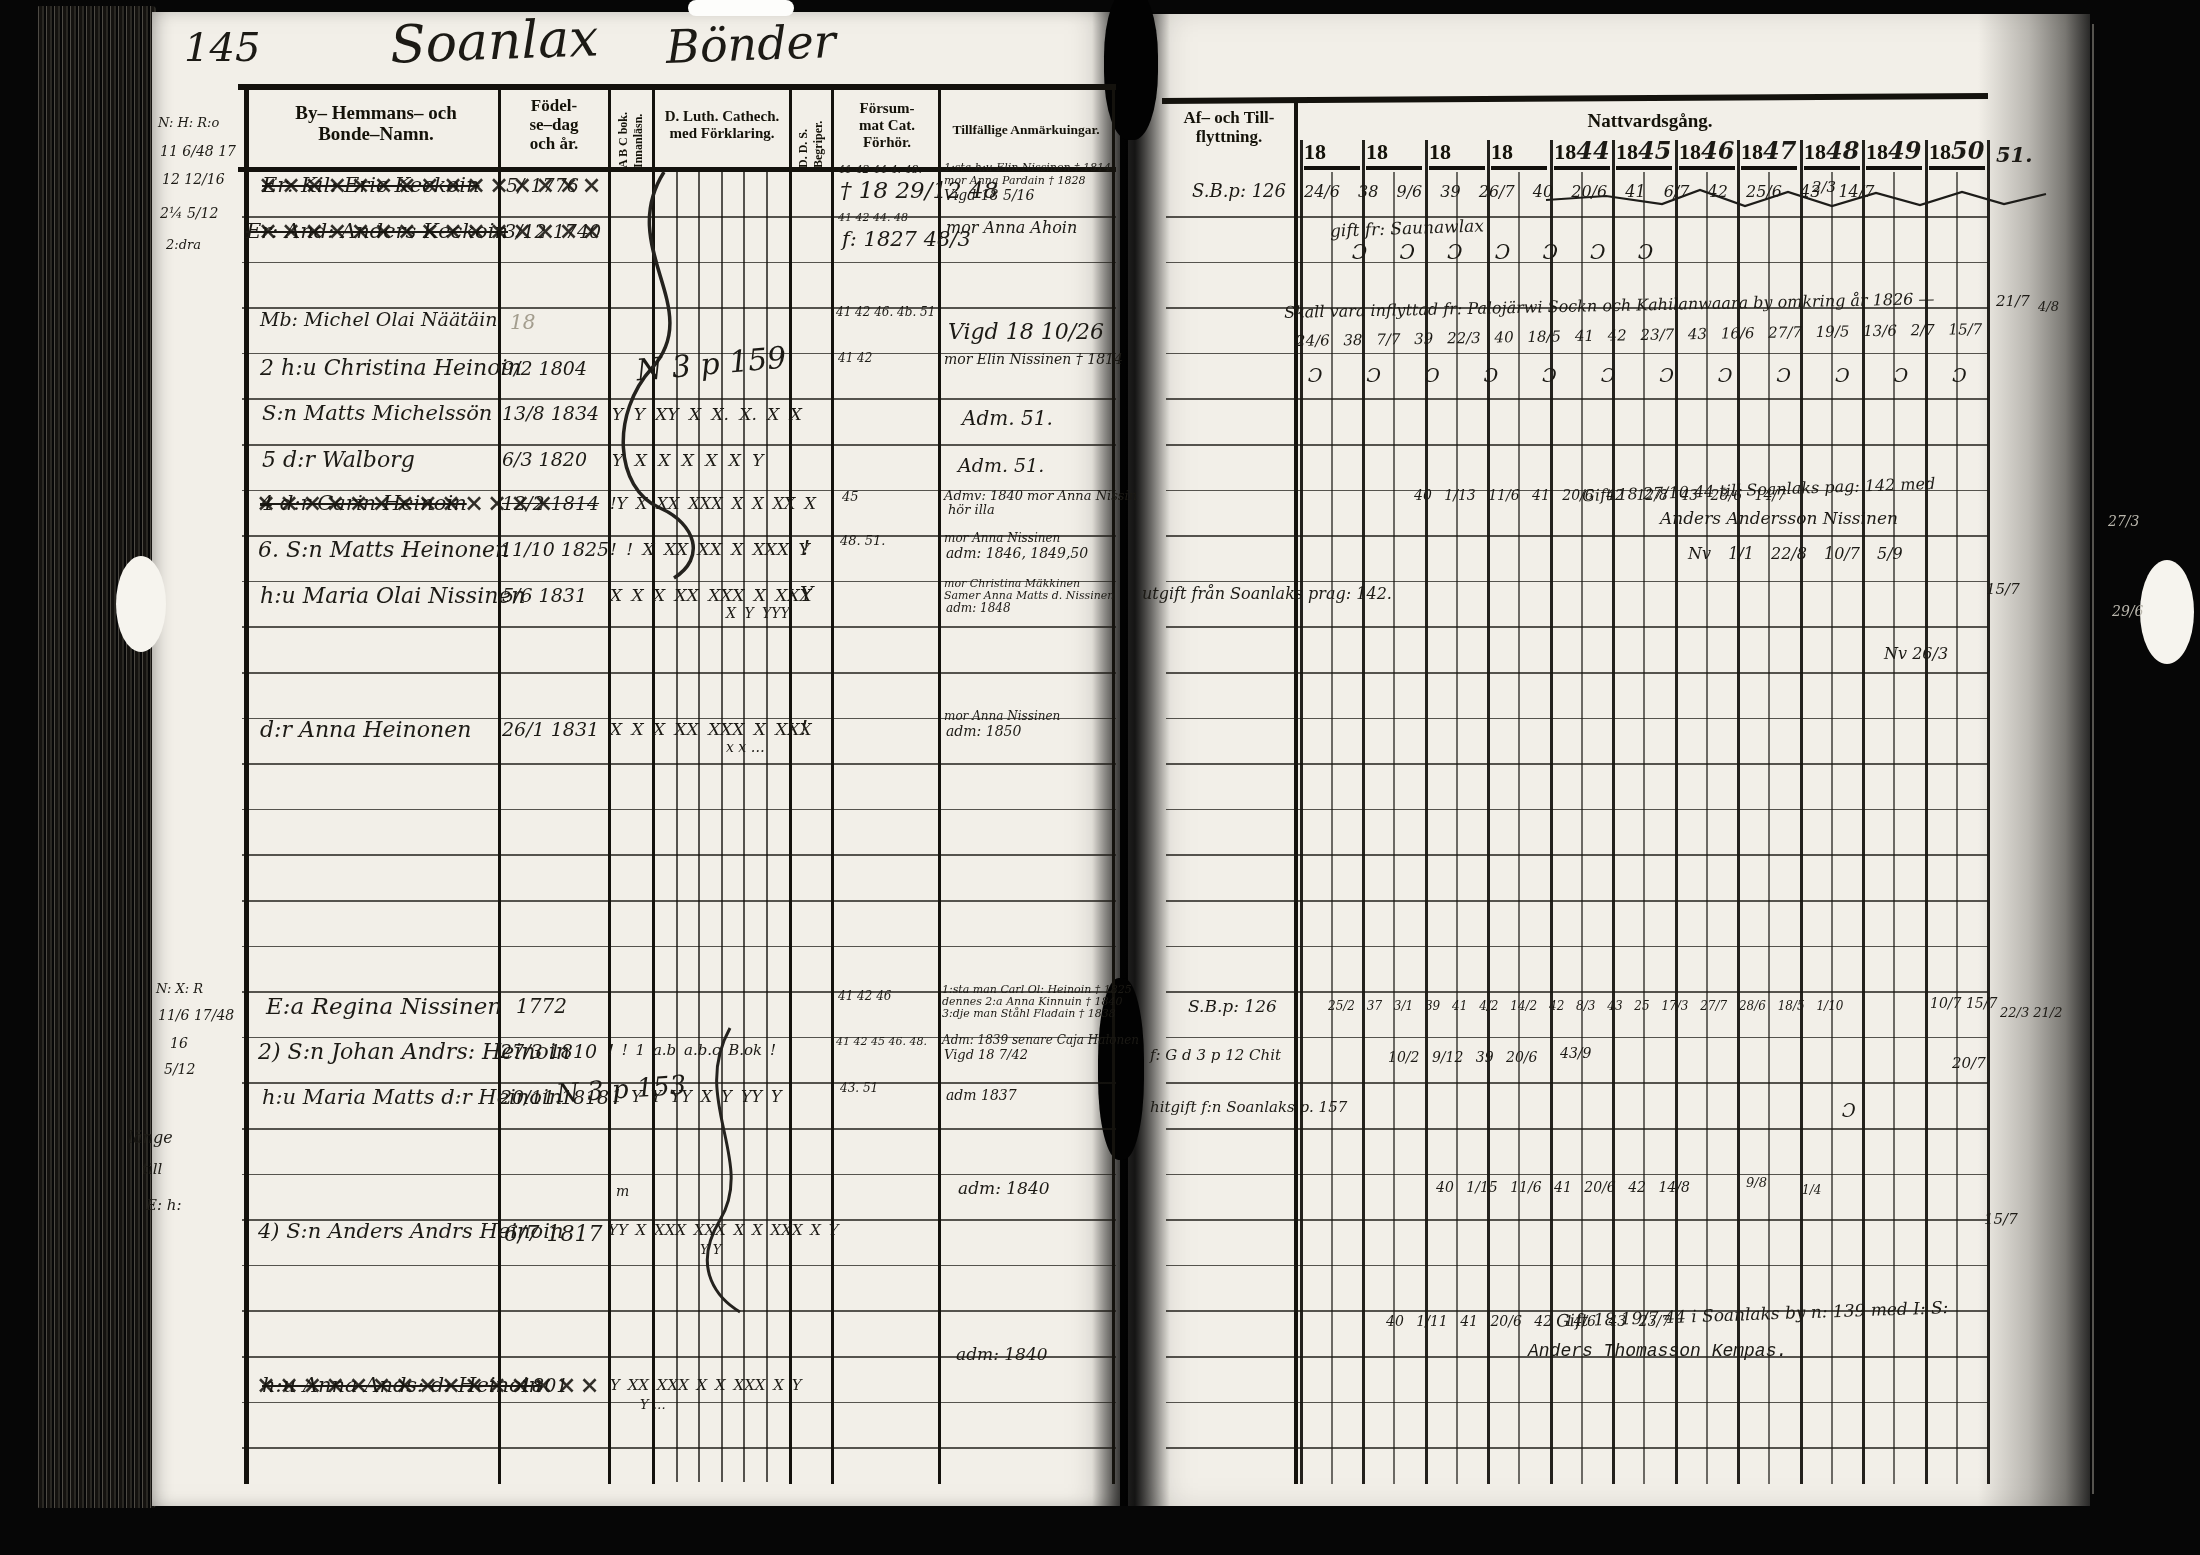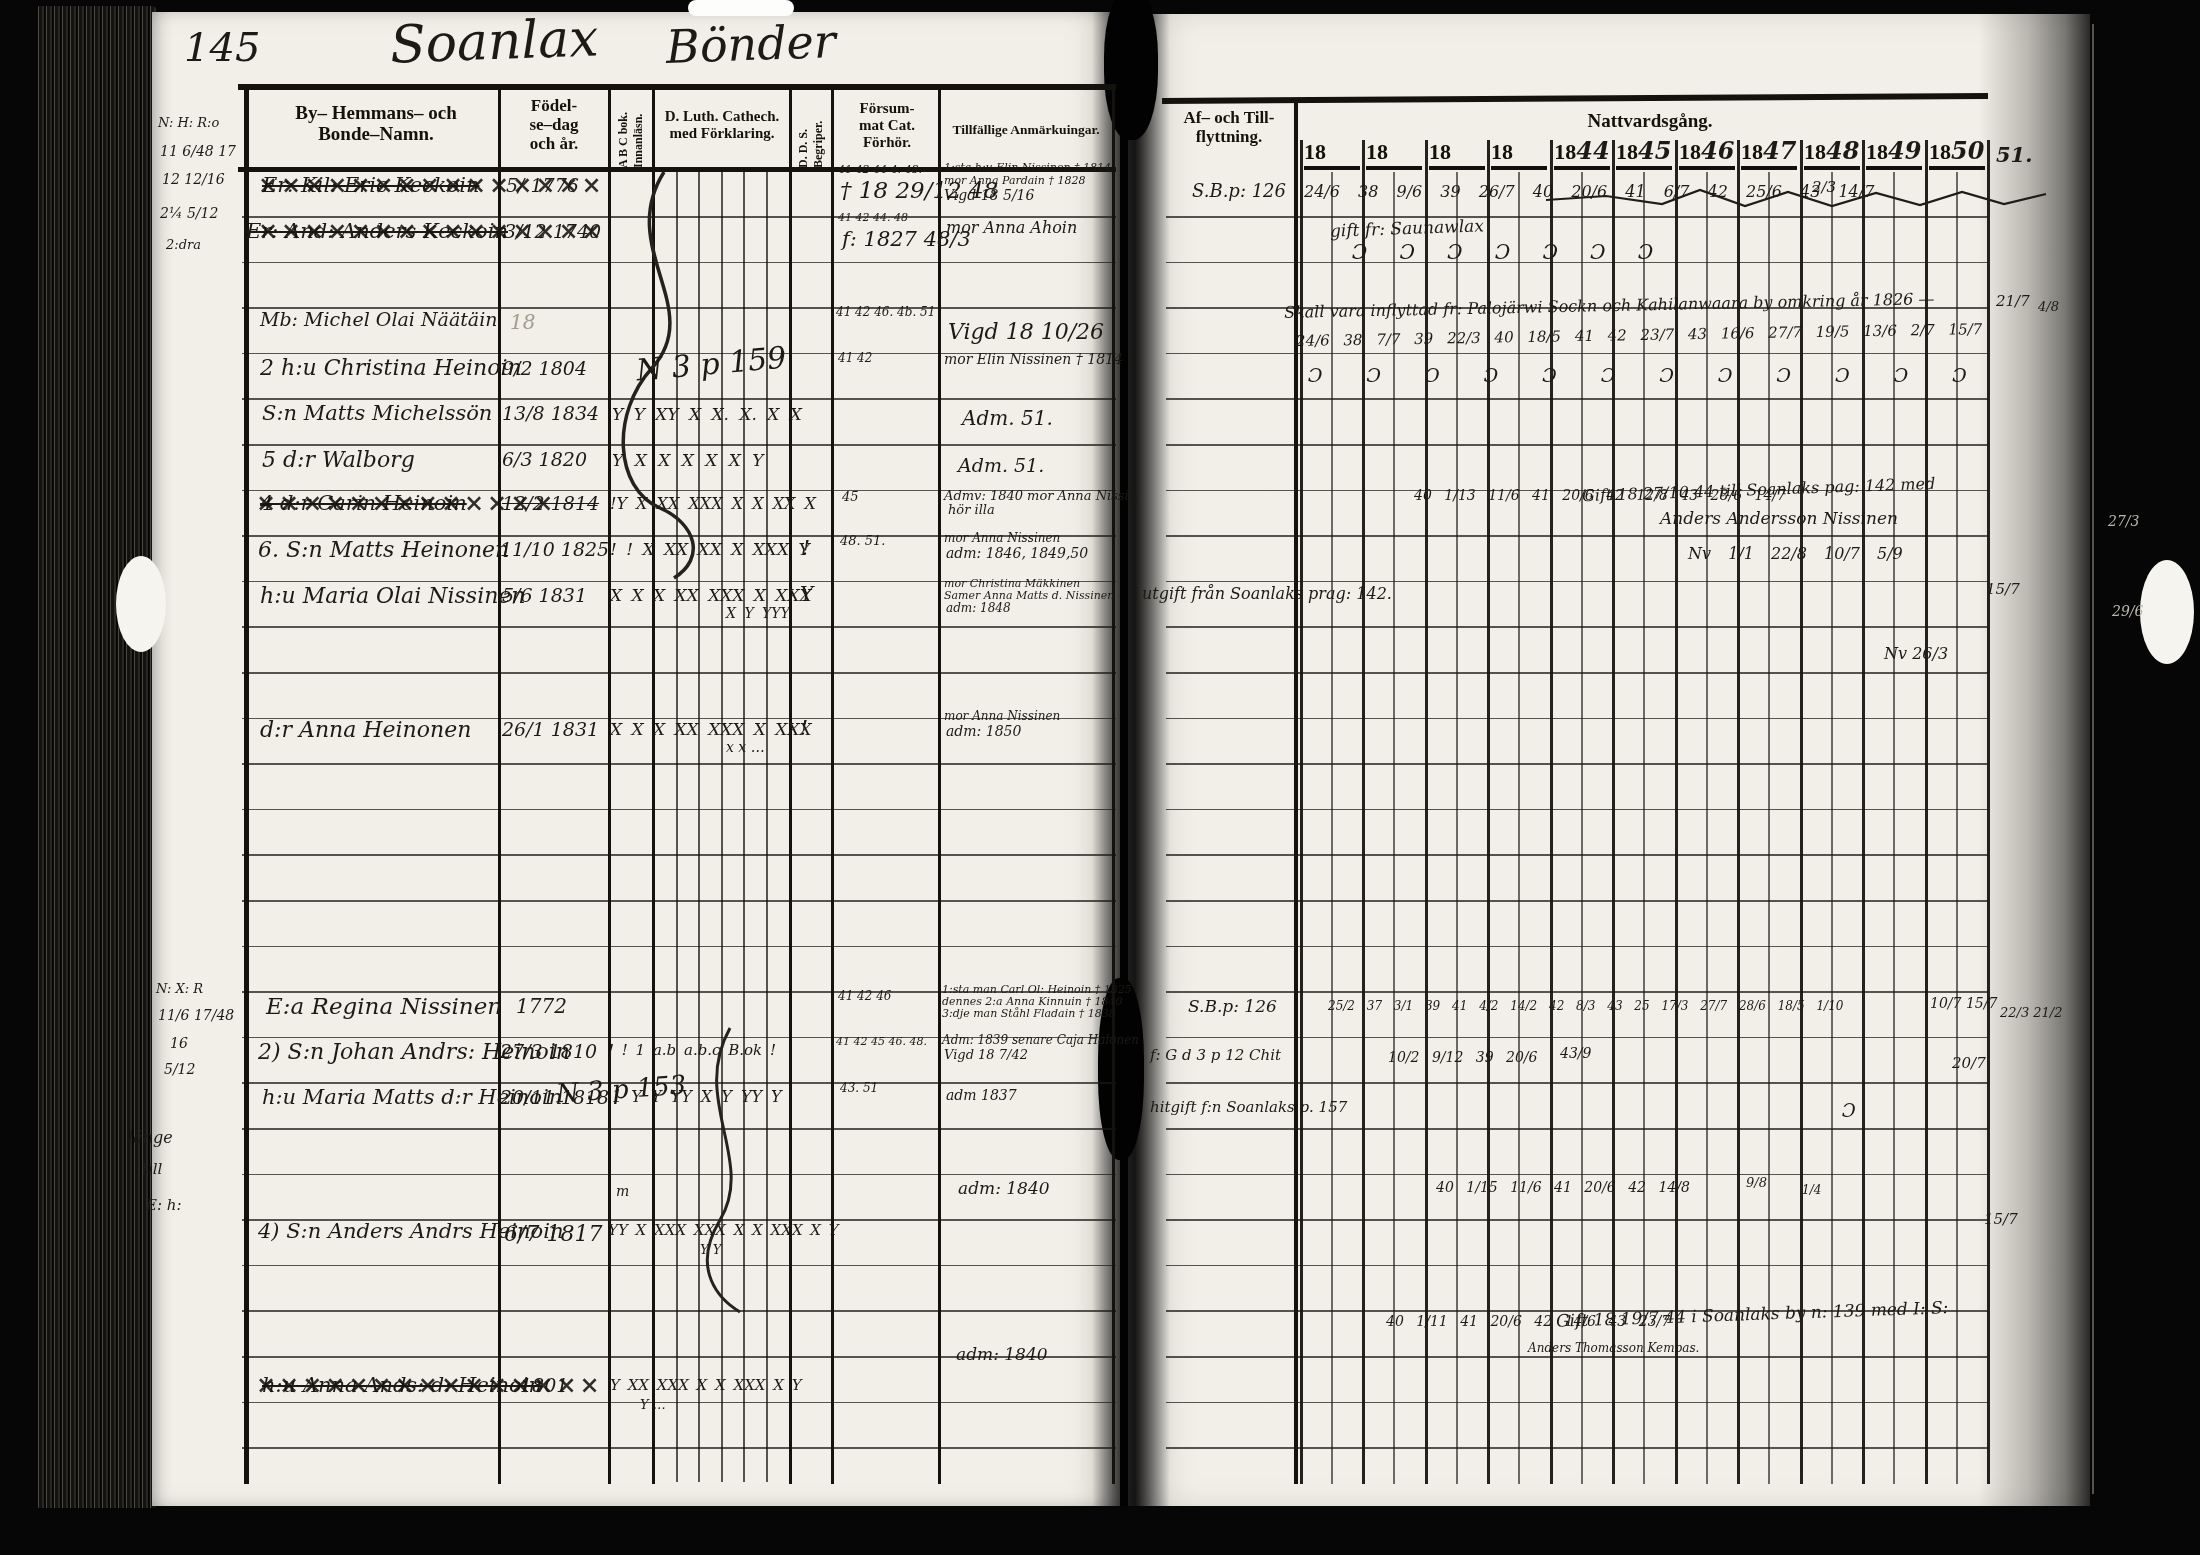--- a/index.html
+++ b/index.html
@@ -292,19 +292,19 @@
   <div class="abs hw" style="left:1150px;top:1100px;font-size:15px;">hitgift f:n Soanlaks p. 157</div>
   <div class="abs hw" style="left:1842px;top:1102px;font-size:18px;">Ɔ</div>
 
   <div class="abs hw" style="left:1436px;top:1180px;font-size:14px;word-spacing:8px;">40 1/15 11/6  41 20/6  42 14/8</div>
   <div class="abs hw" style="left:1746px;top:1176px;font-size:13px;">9/8</div>
   <div class="abs hw" style="left:1802px;top:1184px;font-size:12px;">1/4</div>
   <div class="abs hw" style="left:1984px;top:1212px;font-size:15px;">15/7</div>
 
   <div class="abs hw" style="left:1386px;top:1314px;font-size:14px;word-spacing:8px;">40 1/11  41 20/6  42 14/6  43 23/7</div>
   <div class="abs hw" style="left:1556px;top:1306px;font-size:17px;transform:rotate(-2deg);">Gift 18 19/7 44 i Soanlaks by n: 139 med I: S:</div>
-  <div class="abs hw" style="left:1528px;top:1342px;font-size:12px;">Anders Thomasson Kempas.</div>
+  <div class="abs hw" style="left:1528px;top:1342px;font-size:18px;font-family:Liberation Mono, monospace;">Anders Thomasson Kempas.</div>
 
   <div class="abs hw" style="left:2108px;top:514px;font-size:14px;color:#b9b6ac;">27/3</div>
   <div class="abs hw" style="left:2112px;top:604px;font-size:14px;color:#b9b6ac;">29/6</div>
 
   <div class="abs" style="left:2092px;top:24px;width:2px;height:1470px;background:#8a877e;opacity:.6;"></div>
 </div>
 
 </body></html>

